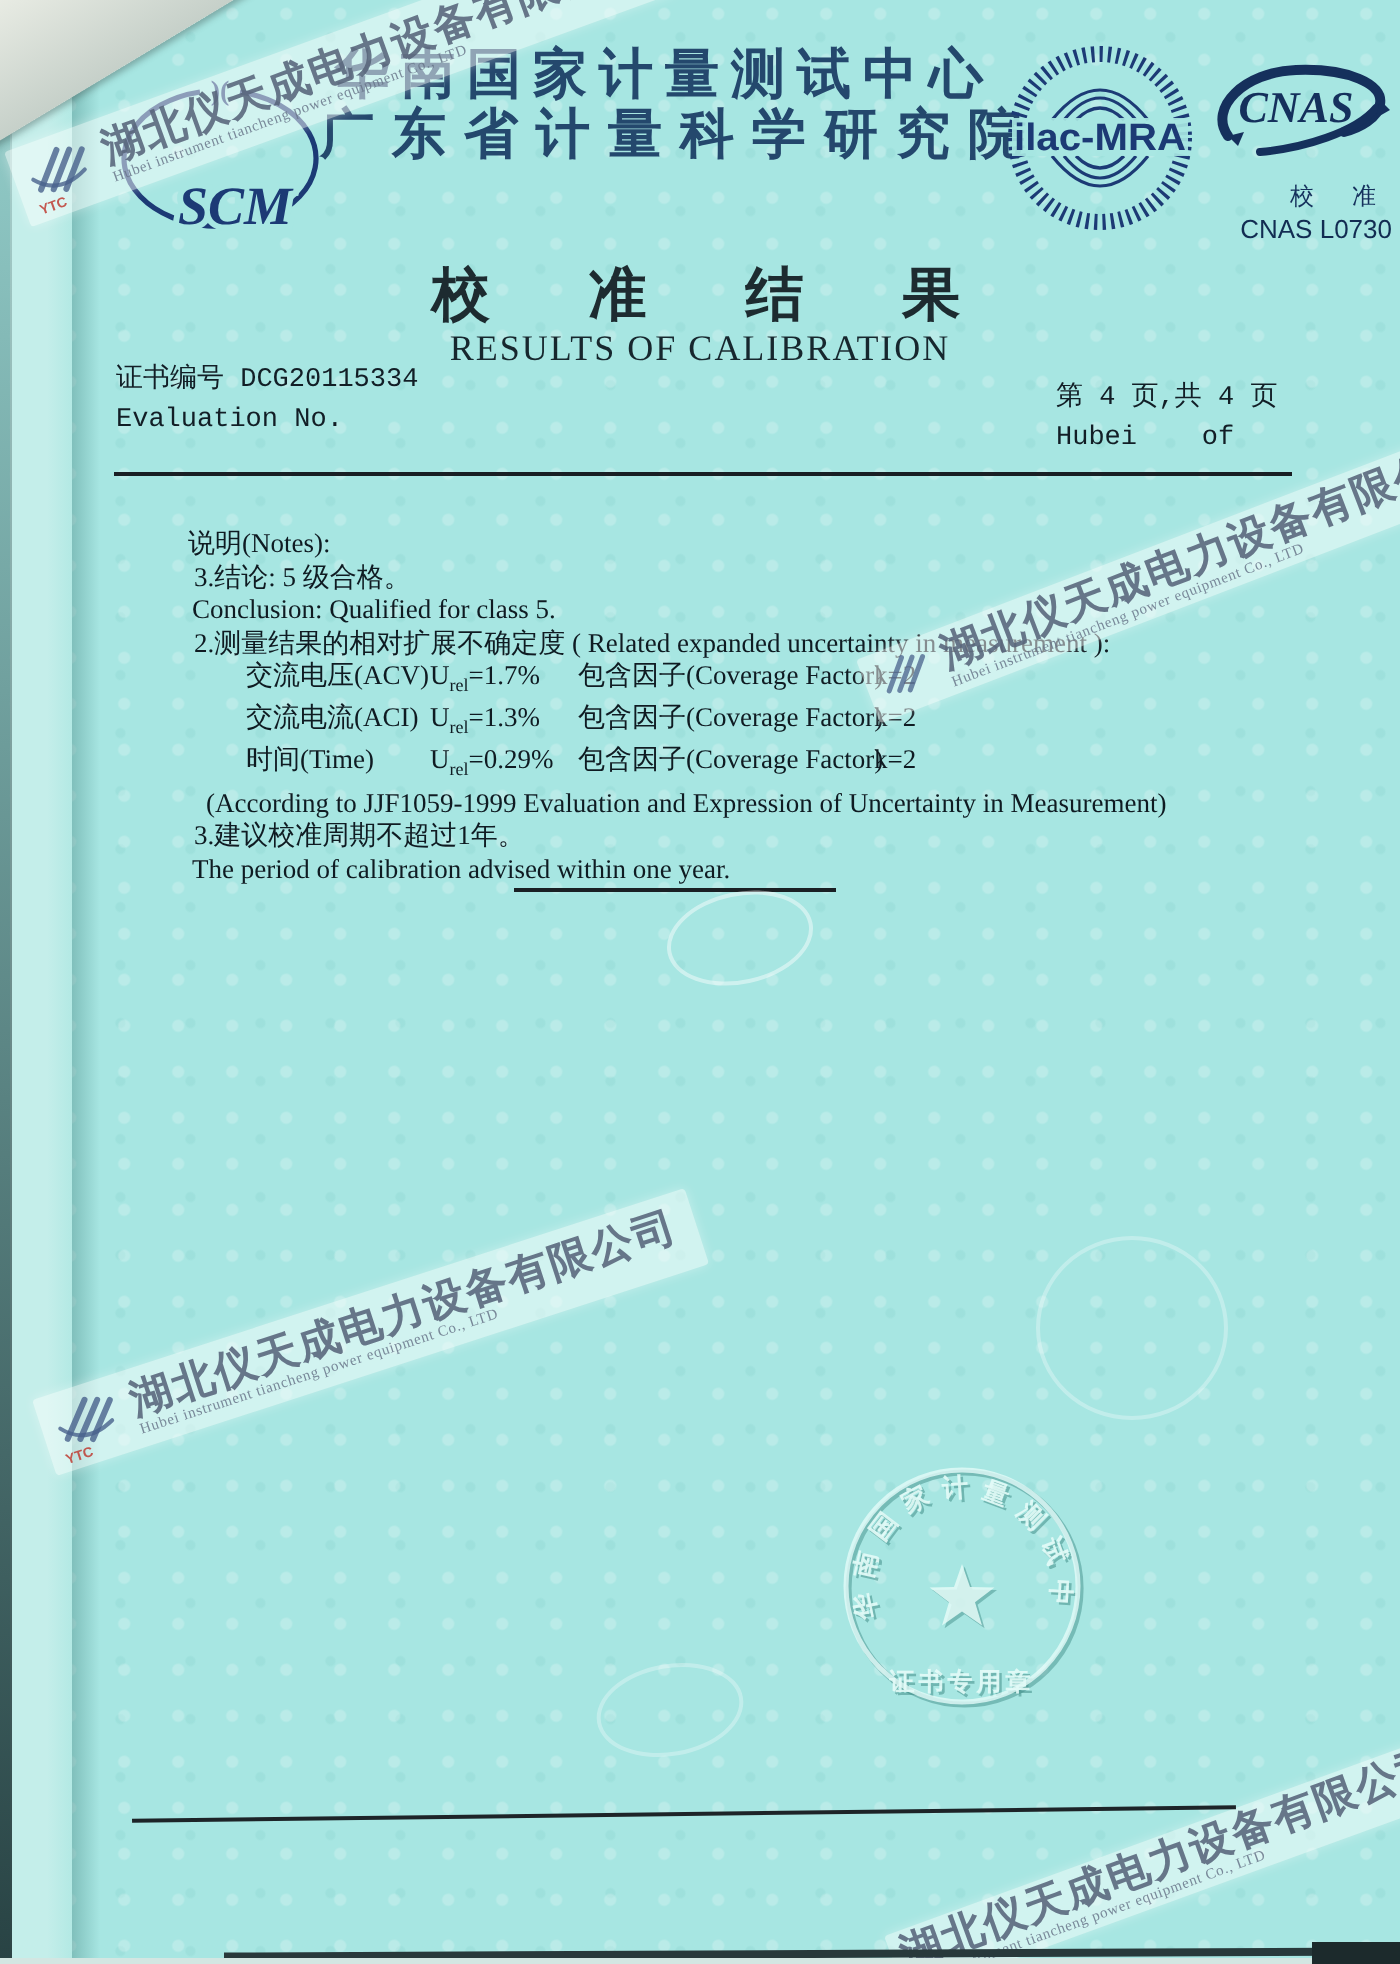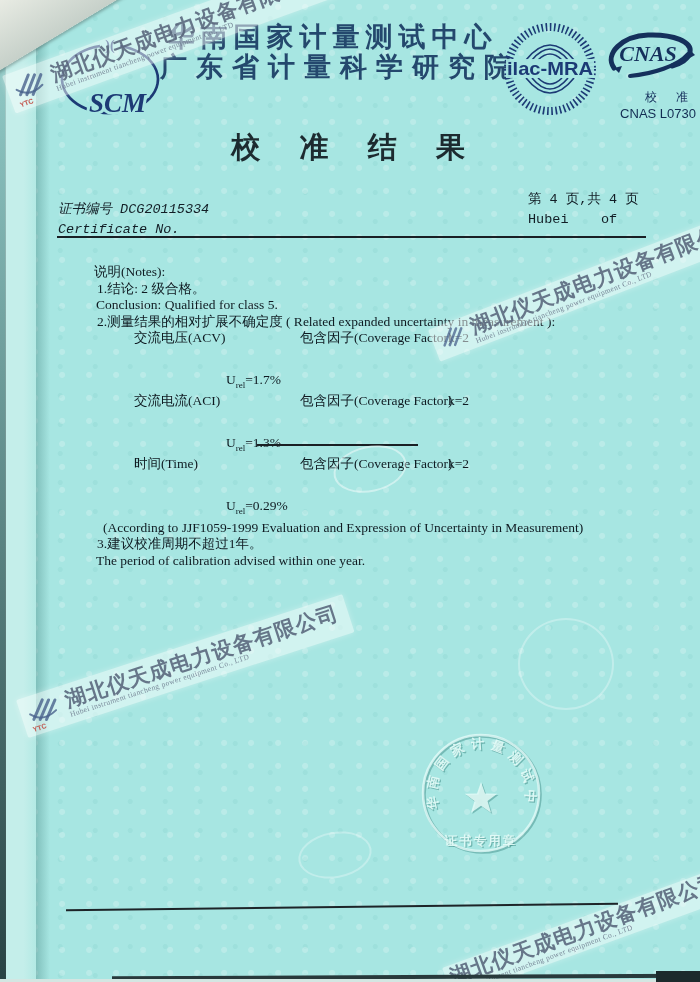--- a/index.html
+++ b/index.html
@@ -37,37 +37,37 @@
   .org-cn{font-size:27px;font-weight:bold;color:#24486d;letter-spacing:6px;line-height:30px;white-space:nowrap;}
   .org-cn2{letter-spacing:9px;}
   .org-en{font-size:12.5px;font-weight:bold;color:#1c3a60;letter-spacing:0.4px;line-height:15px;margin-top:4px;white-space:nowrap;}
   .ilac-logo{left:503px;top:22px;}
   .cnas-block{left:596px;top:28px;width:100px;text-align:right;}
   .cnas-cn{font-size:12px;color:#15305c;letter-spacing:8px;margin-top:1px;padding-left:8px;}
   .cnas-code{font-size:13px;font-weight:normal;color:#122c52;font-family:"Liberation Sans",sans-serif;}
 
   
   .doc-title-cn{left:0;top:128px;width:696px;text-align:center;font-size:29px;font-weight:bold;
-    letter-spacing:16px;color:#1d2b30;text-indent:16px;}
+    letter-spacing:16px;color:#1d2b30;text-indent:16px;font-family:Liberation Mono, monospace;}
   .doc-title-en{left:0;top:164px;width:700px;text-align:center;font-size:18px;color:#17272e;letter-spacing:1px;}
   .meta{font-size:13.5px;line-height:20px;font-family:"Liberation Mono","DejaVu Sans Mono",monospace;color:#121e26;}
-  .meta-cert{left:58px;top:200px;font-style:italic;}
+  .meta-cert{left:58px;top:181px;}
   .meta-record{left:262px;top:190px;}
   .meta-page{left:528px;top:190px;}
   .rule-top{left:57px;top:236px;width:589px;height:2px;background:#191f24;}
 
   
   .notes{left:94px;top:264px;width:540px;font-size:13.5px;line-height:16.5px;color:#0f1b22;}
   .notes div{white-space:pre;}
   .ind1{margin-left:3px;}
   .ind2{margin-left:2px;}
   .ind3{margin-left:9px;}
   .u-row{margin-left:29px;display:flex;white-space:pre;}
-  .u-c1{display:inline-block;width:92px;margin-left:11px;}
-  .u-c2{display:inline-block;width:74px;margin-top:42px;}
+  .u-c1{display:inline-block;width:92px;}
+  .u-c2{display:inline-block;width:74px;}
   .u-c3{display:inline-block;width:148px;}
   sub{font-size:9px;}
   .short-line{left:257px;top:444px;width:161px;height:2px;background:#1a2024;}
 
   
   .wm{display:flex;align-items:center;gap:6px;padding:2px 10px 2px 5px;border-radius:2px;
     background:rgba(252,255,254,0.5);box-shadow:0 0 6px rgba(255,255,255,0.35);white-space:nowrap;}
   .wm-cn{font-size:21px;font-weight:bold;color:rgba(86,100,122,0.88);letter-spacing:1px;line-height:21px;}
   .wm-en{font-size:7.5px;color:rgba(105,118,138,0.85);letter-spacing:0.4px;margin-top:-1px;}
   .wm-tl{left:2px;top:76px;transform:rotate(-20deg);transform-origin:left top;}
@@ -124,34 +124,35 @@
       <path d="M 30,48 C 52,46 78,38 88,26" fill="none" stroke="#15305c" stroke-width="4" stroke-linecap="round"></path>
       <path d="M 14,40 l 8,-2 -3,7 z" fill="#15305c"></path>
       <path d="M 90,22 l -2,9 7,-4 z" fill="#15305c"></path>
       <text x="48" y="33" text-anchor="middle" font-size="22" font-weight="bold" font-style="italic" fill="#15305c" font-family="Liberation Serif,serif">CNAS</text>
     </svg>
     <div class="cnas-cn">校 准</div>
     <div class="cnas-code">CNAS L0730</div>
   </div>
 
   <div class="abs doc-title-cn">校 准 结 果</div>
+  <div class="abs doc-title-en">RESULTS OF CALIBRATION</div>
 
   <div class="abs meta meta-cert">
     <div class="pre">证书编号 DCG20115334</div>
-    <div class="pre">Certificate No.</div>
+    <div class="pre">Evaluation No.</div>
   </div>
   <div class="abs meta meta-page">
     <div class="pre">第 4 页,共 4 页</div>
     <div class="pre">Hubei    of</div>
   </div>
   <div class="abs rule-top"></div>
 
   <div class="abs notes">
     <div>说明(Notes):</div>
-    <div class="ind1">1.结论: 2 级合格。</div>
+    <div class="ind1">3.结论: 5 级合格。</div>
     <div class="ind2">Conclusion: Qualified for class 5.</div>
     <div class="ind1">2.测量结果的相对扩展不确定度 ( Related expanded uncertainty in measurement ):</div>
 
     <div class="u-row">
       <span class="u-c1">交流电压(ACV)</span>
       <span class="u-c2"><span>U</span><sub>rel</sub><span>=1.7%</span></span>
       <span class="u-c3">包含因子(Coverage Factor)</span>
       <span>k=2</span>
     </div>
     <div class="u-row">

